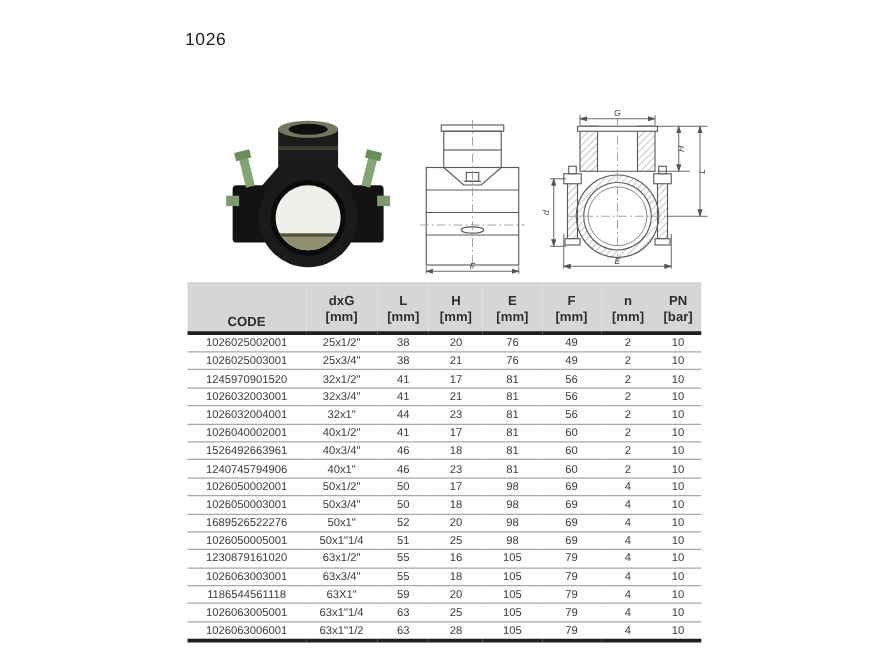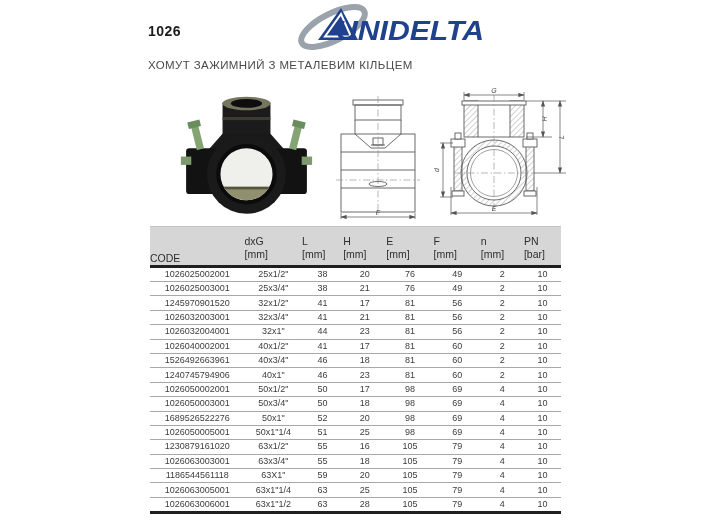--- a/index.html
+++ b/index.html
@@ -1,65 +1,56 @@
 <!DOCTYPE html>
 <html><head>
 <meta charset="utf-8">
 <style>
   * { margin:0; padding:0; box-sizing:border-box; }
   html,body { width:704px; height:528px; background:#fff; overflow:hidden;
     font-family:"Liberation Sans","DejaVu Sans",sans-serif; }
   .page { position:relative; width:704px; height:528px; background:#fff; }
 
   .product-code { position:absolute; left:148px; top:23px; font-size:14px;
-    font-weight:bold; color:#1c1c1c; letter-spacing:0.5px; }
+    font-weight:normal; color:#1c1c1c; letter-spacing:0.5px; }
 
   .logo { position:absolute; left:296px; top:4px; width:190px; height:46px; }
 
   .page-title { position:absolute; left:148px; top:59px; font-size:11.5px;
     color:#4a4a4a; letter-spacing:0.4px; }
 
   .fig-photo  { position:absolute; left:168px; top:92px; }
   .fig-side   { position:absolute; left:333px; top:94px; }
   .fig-front  { position:absolute; left:426px; top:87px; }
 
   .dim-table { position:absolute; left:150px; top:226px; width:411px;
     border-collapse:collapse; table-layout:fixed;
     border-bottom:3px solid #1f1f1f; }
-  .dim-table thead th { background:#d6d6d6; font-weight:normal; color:#2e2e2e;
-    font-size:10.5px; text-align:left; padding:0; }
+  .dim-table thead th { background:#d6d6d6; font-weight:bold; color:#2e2e2e;
+    font-size:10.5px; text-align:center; padding:0; }
   .dim-table thead tr.name-row th { height:21px; vertical-align:bottom; padding-bottom:1px; border-top:1px solid #c2c2c2; }
   .dim-table thead tr.unit-row th { height:19px; vertical-align:top; }
   .dim-table thead th.code-th { vertical-align:middle; border-top:1px solid #c2c2c2; }
   .dim-table thead { border-bottom:3px solid #1f1f1f; }
   .dim-table tbody td { height:14.4px; font-size:9px; color:#3c3c3c;
     text-align:center; padding:0; line-height:13px;
     border-bottom:1px solid #a8a8a8; background:#fff; }
   .dim-table tbody tr:last-child td { border-bottom:none; }
 
   svg text.dimlabel { font-family:"Liberation Sans",sans-serif;
     font-style:italic; font-size:7px; fill:#444; }
 </style>
 </head>
 <body>
 
 <div class="page">
 
   <div class="product-code">1026</div>
 
-  <div class="logo">
-    <svg width="190" height="46" viewBox="0 0 190 46">
-      <ellipse cx="37" cy="23" rx="35" ry="13.5" transform="rotate(-27 37 23)" fill="none" stroke="#9aa2ab" stroke-width="6"></ellipse>
-      <polygon points="22,36 45,4 62,36" fill="#20418e"></polygon>
-      <polygon points="29,32.5 45,10 55,32.5" fill="none" stroke="#ffffff" stroke-width="2"></polygon>
-      <text x="40" y="36" font-size="28" font-weight="bold" font-style="italic" fill="#20418e" textLength="148" lengthAdjust="spacingAndGlyphs" font-family="Liberation Sans, sans-serif">UNIDELTA</text>
-    </svg>
-  </div>
-
-  <div class="page-title">ХОМУТ ЗАЖИМНИЙ З МЕТАЛЕВИМ КІЛЬЦЕМ</div>
+
 
   <svg class="fig-photo" width="157" height="126" viewBox="0 0 150 121">
 
     <rect x="52" y="10" width="46" height="38" fill="#1b1b1b"></rect>
     <ellipse cx="75" cy="11" rx="23" ry="6.5" fill="#76765f"></ellipse>
     <ellipse cx="75" cy="11" rx="15" ry="4.2" fill="#0e0e0e"></ellipse>
     <rect x="52" y="24" width="46" height="3" fill="#45453a" opacity="0.8"></rect>
 
     <path d="M38 56 L52 40 L98 40 L112 56 L112 78 L38 78 Z" fill="#191919"></path>
 

